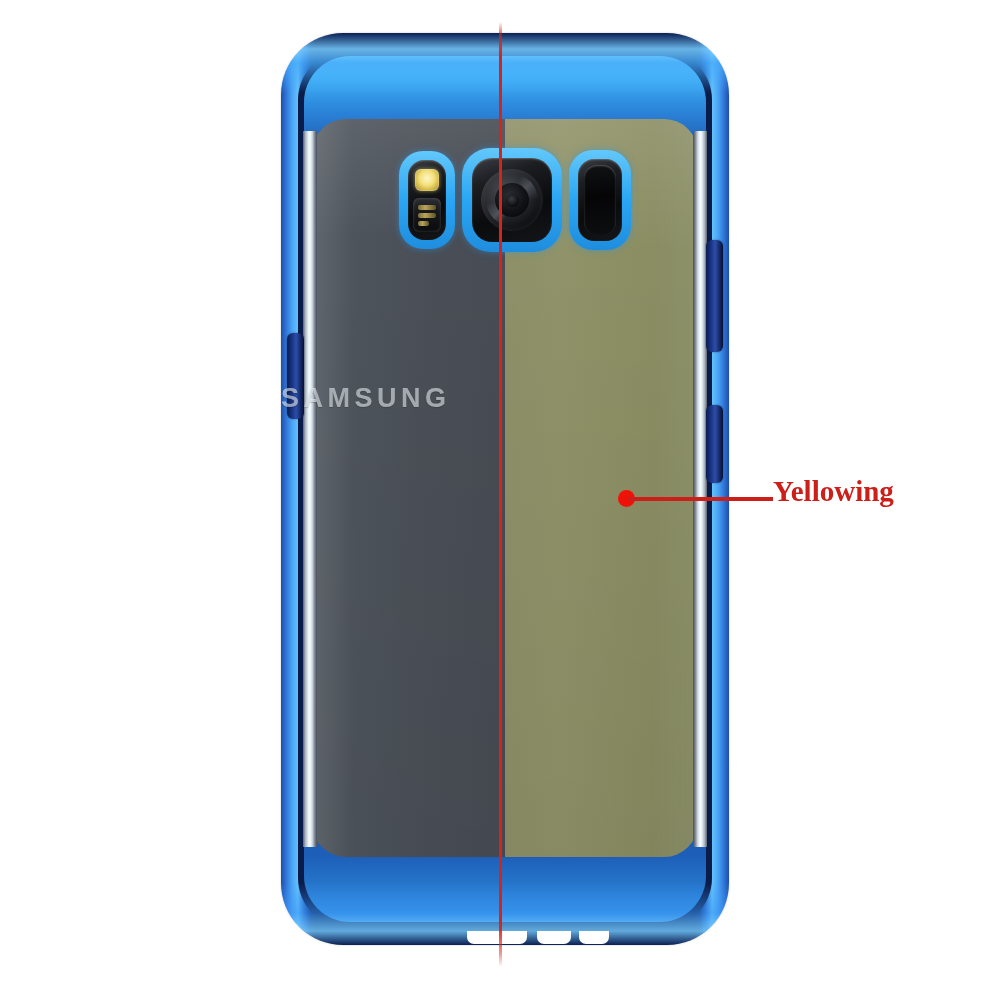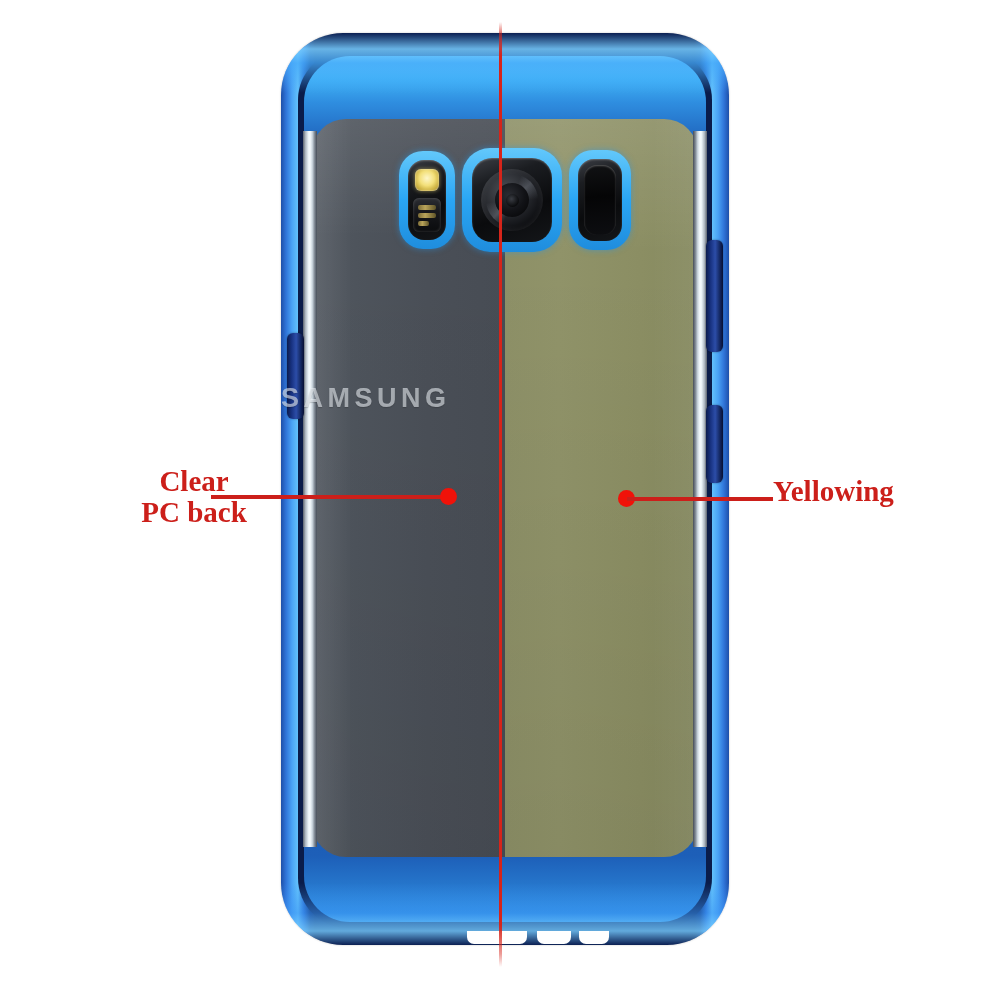--- a/index.html
+++ b/index.html
@@ -401,26 +401,20 @@
     <div id="samsung-logo">SAMSUNG</div>
 
     <div class="port-cut usb"></div>
     <div class="port-cut spk-a"></div>
     <div class="port-cut spk-b"></div>
 
   </div>
 
   <div id="split-line"></div>
 
-  <div class="callout" id="callout-left">
-    <div class="callout-text">Clear
-PC back</div>
-    <div class="leader-line"></div>
-    <div class="leader-dot"></div>
-  </div>
 
   <div class="callout" id="callout-right">
     <div class="leader-dot"></div>
     <div class="leader-line"></div>
     <div class="callout-text">Yellowing</div>
   </div>
 
 </div>
 
 </body></html>

